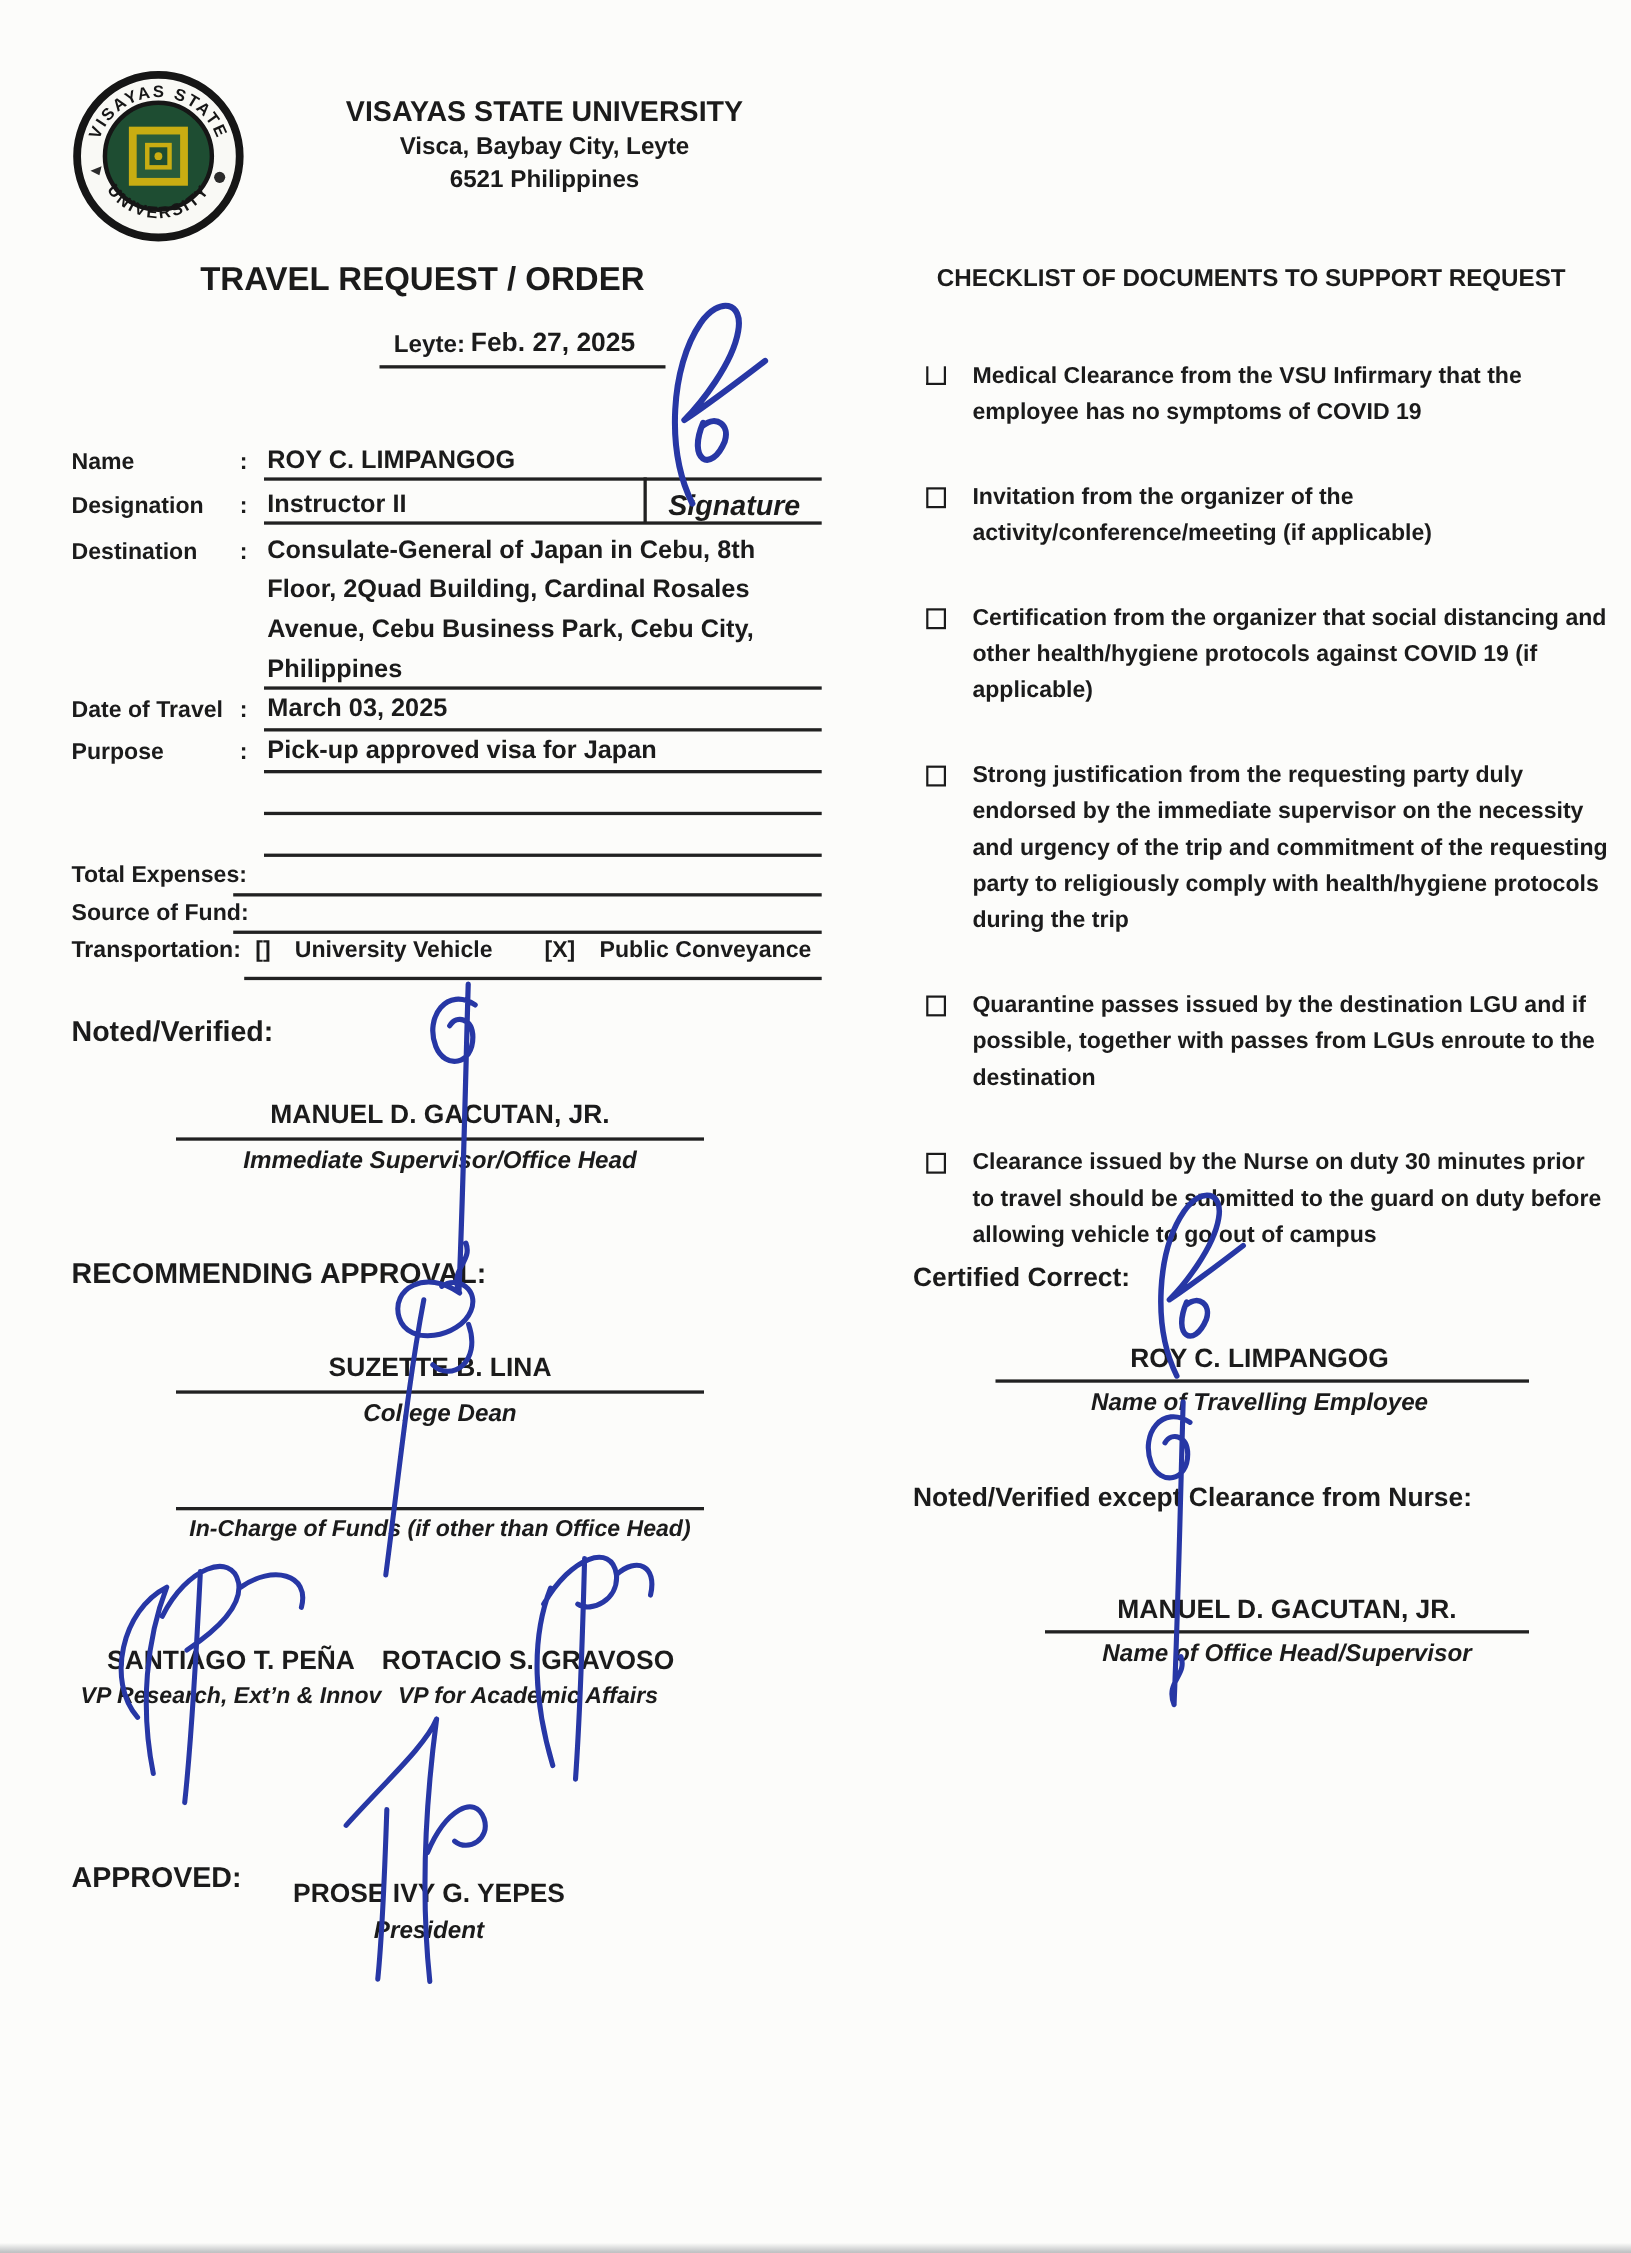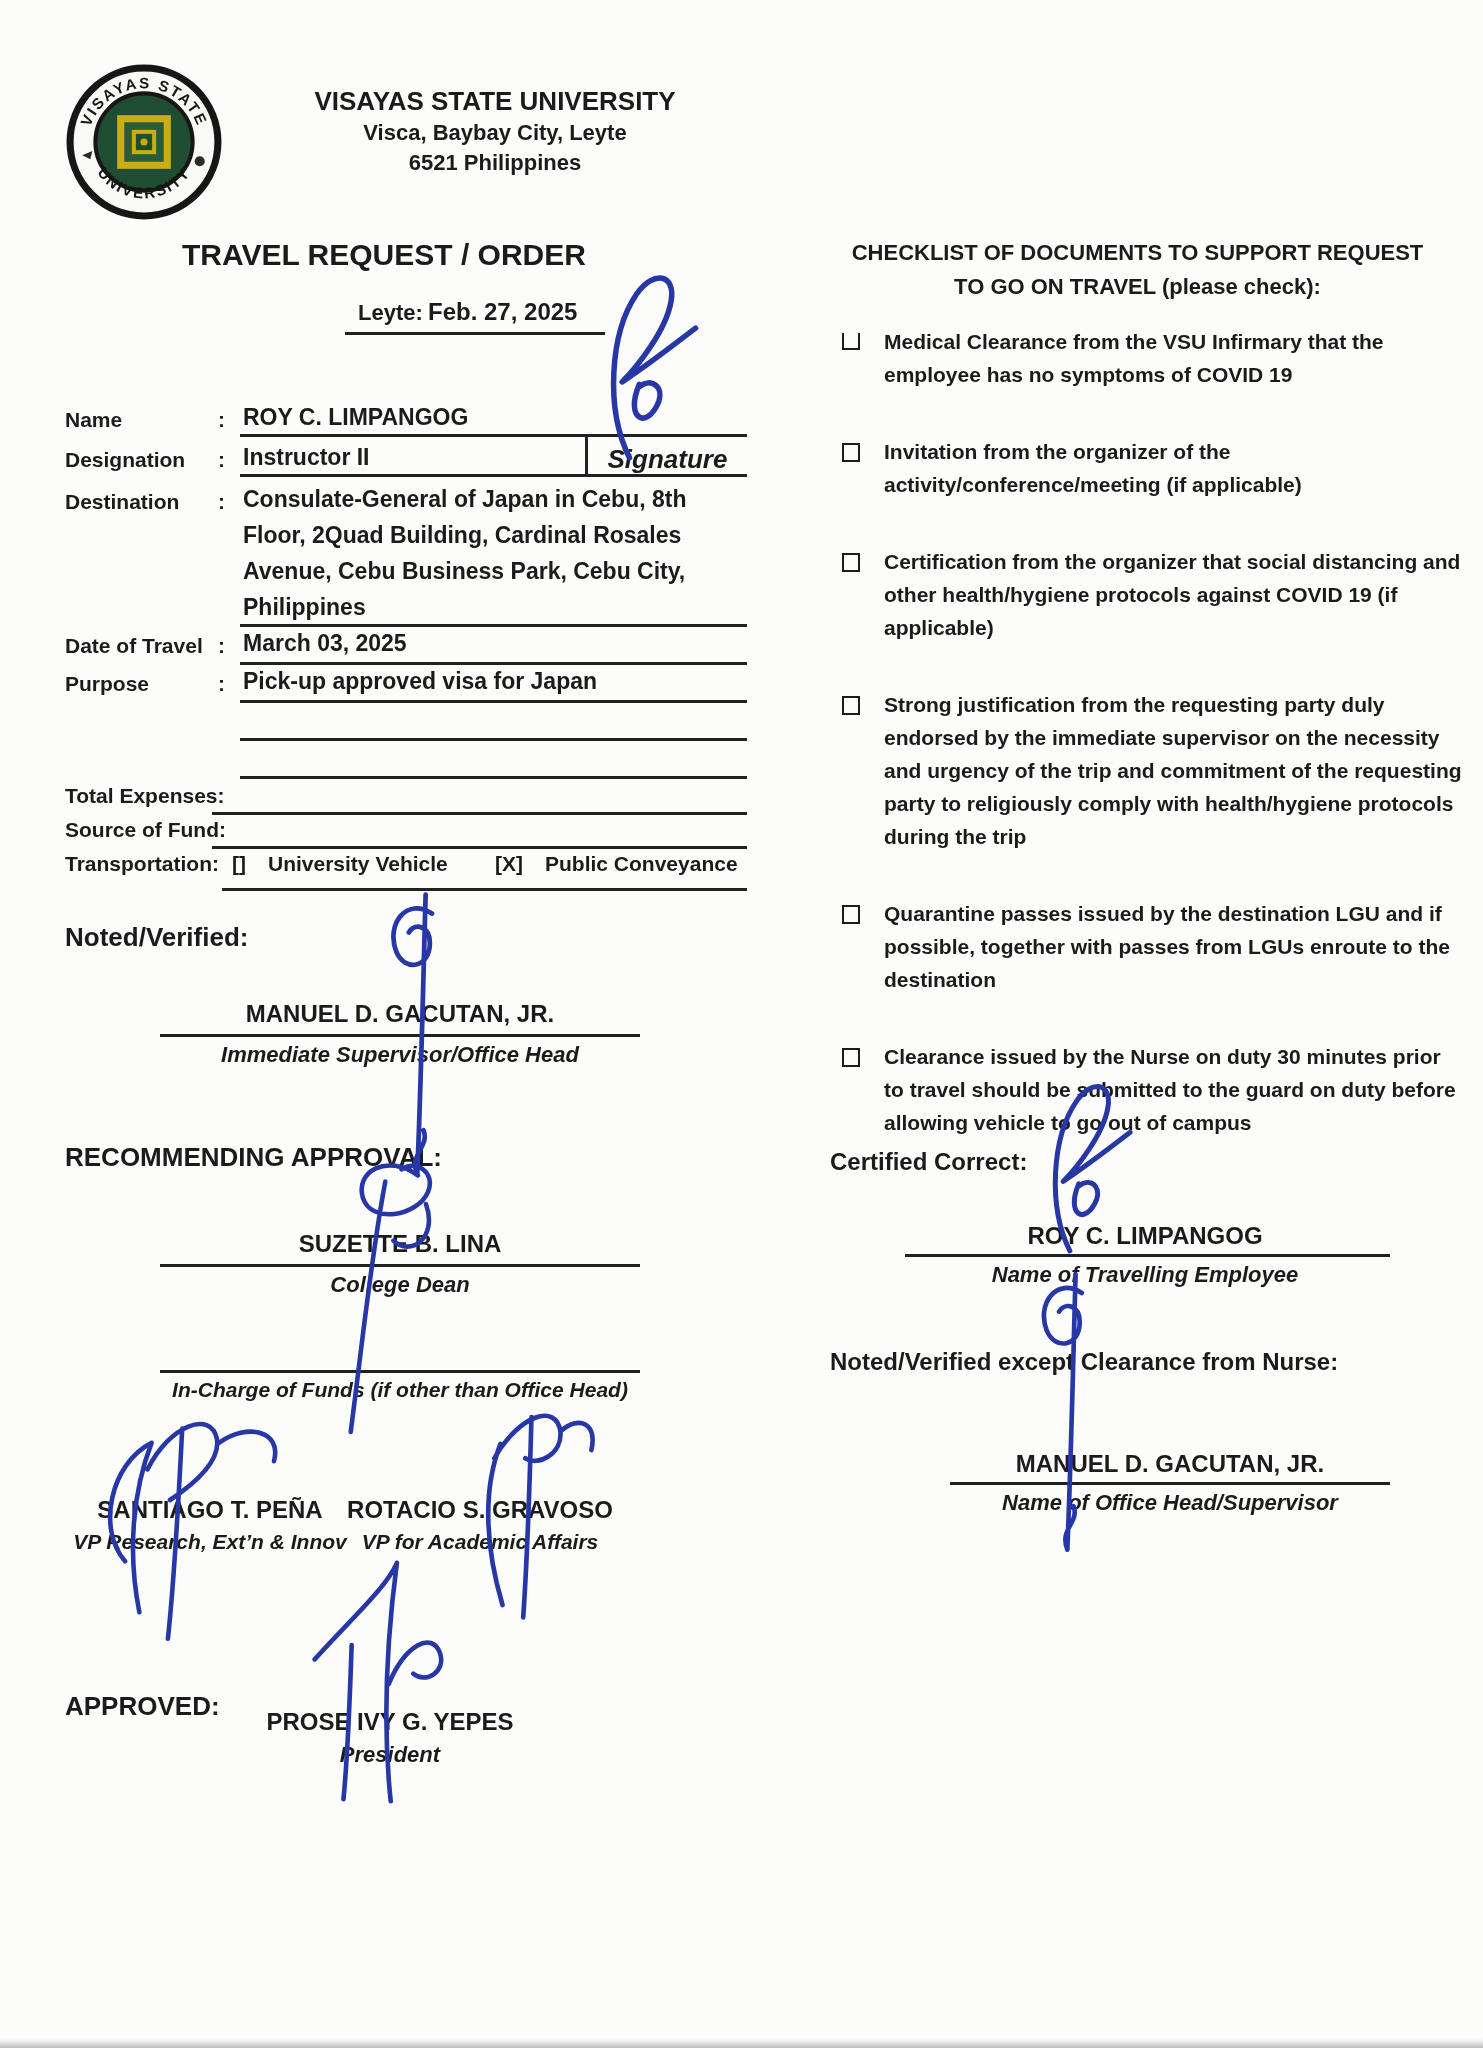--- a/index.html
+++ b/index.html
@@ -120,21 +120,20 @@
   <div class="abs ctr" style="left:80px;top:1496px;width:260px;font-size:24px;">SANTIAGO T. PEÑA</div>
   <div class="abs ital ctr" style="left:62px;top:1530px;width:296px;font-size:21px;">VP Research, Ext’n &amp; Innov</div>
   <div class="abs ctr" style="left:340px;top:1496px;width:280px;font-size:24px;">ROTACIO S. GRAVOSO</div>
   <div class="abs ital ctr" style="left:340px;top:1530px;width:280px;font-size:21px;">VP for Academic Affairs</div>
 
   <div class="abs big" style="left:65px;top:1668px;margin-top:23px;">APPROVED:</div>
   <div class="abs ctr" style="left:250px;top:1708px;width:280px;font-size:24px;">PROSE IVY G. YEPES</div>
   <div class="abs ital ctr" style="left:250px;top:1742px;width:280px;font-size:22px;">President</div>
 
   <div class="abs ctr chk-title" style="left:830px;top:236px;width:615px;">CHECKLIST OF DOCUMENTS TO SUPPORT REQUEST</div>
-  <div class="abs ctr chk-title" style="left:830px;top:270px;width:615px;">TO GO ON TRAVEL (please check):</div>
 
   <div class="abs chk-list" style="left:842px;top:325px;width:620px;gap:44px;">
     <div class="chk-item">
       <span class="chk-box open-top"></span>
       <span class="chk-text">Medical Clearance from the VSU Infirmary that the employee has no symptoms of COVID 19</span>
     </div>
     <div class="chk-item">
       <span class="chk-box"></span>
       <span class="chk-text">Invitation from the organizer of the activity/conference/meeting (if applicable)</span>
     </div>

